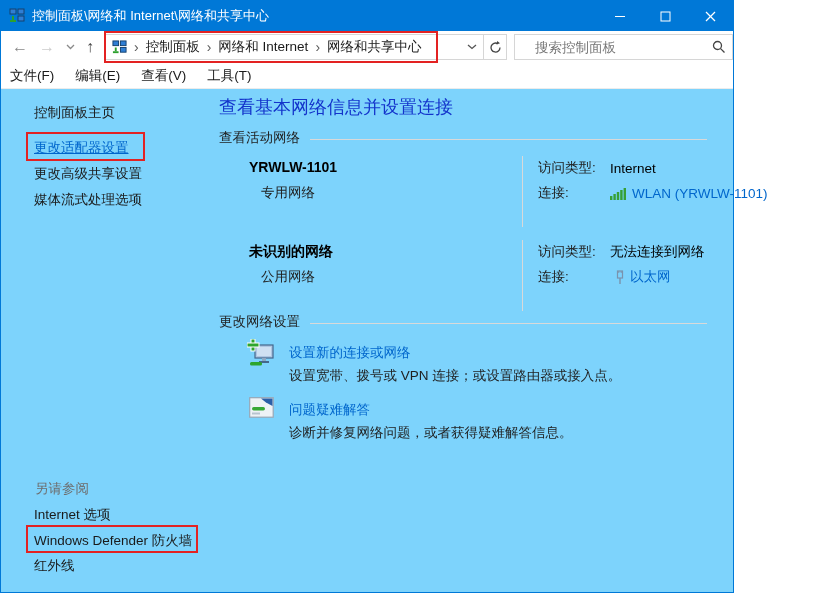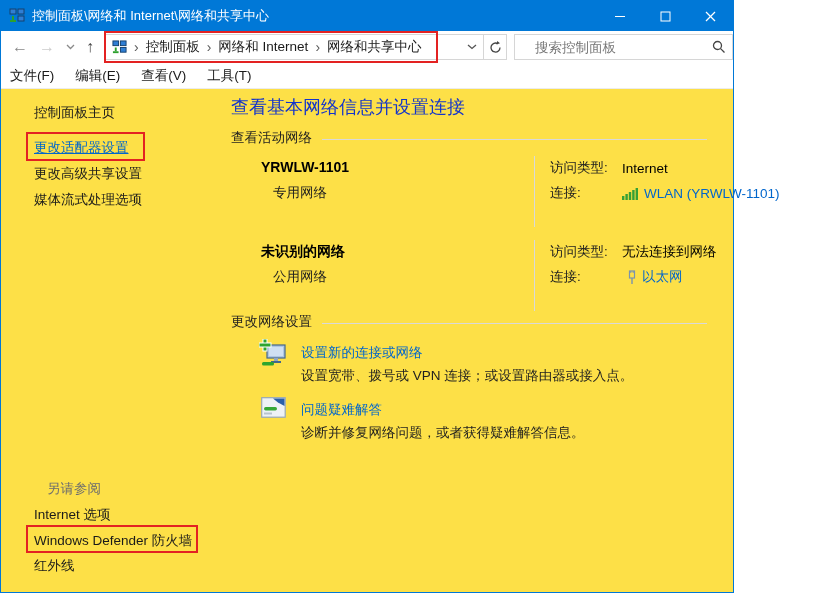--- a/index.html
+++ b/index.html
@@ -51,25 +51,25 @@
     border: none; outline: none; flex: 1; font: inherit; color: #1a1a1a; min-width: 0;
   }
   .searchbox input::placeholder { color: #767676; }
   
   .menubar {
     height: 26px; flex: 0 0 26px; display: flex; align-items: center;
     gap: 21px; padding-left: 9px; border-bottom: 1px solid #ececec; background: #fff;
   }
   .menu-item { color: #1a1a1a; cursor: default; }
   
-  .main { flex: 1; display: flex; background: #fde047; position: relative; gap: 12px; }
+  .main { flex: 1; display: flex; background: #7dd3fc; position: relative; }
   .sidebar { width: 210px; flex: 0 0 210px; position: relative; }
   .side-item { position: absolute; left: 33px; white-space: nowrap; color: #1a1a1a; cursor: pointer; }
   .side-item.linked { color: var(--c-link, #0066cc); text-decoration: underline; }
-  .side-header { position: absolute; left: 46px; color: #6d6d6d; }
+  .side-header { position: absolute; left: 34px; color: #6d6d6d; }
   .content { flex: 1; position: relative; }
   .page-title {
     position: absolute; top: 6px; left: 8px;
     font-size: 18px; font-weight: 400; color: var(--c-heading, #1334cb); white-space: nowrap;
   }
   .section-row {
     position: absolute; left: 8px; right: 26px;
     display: flex; align-items: center; gap: 10px; white-space: nowrap; color: #1f1f1f;
   }
   .section-row .rule { flex: 1; border-top: 1px solid #d9d9d9; margin-top: 3px; }

